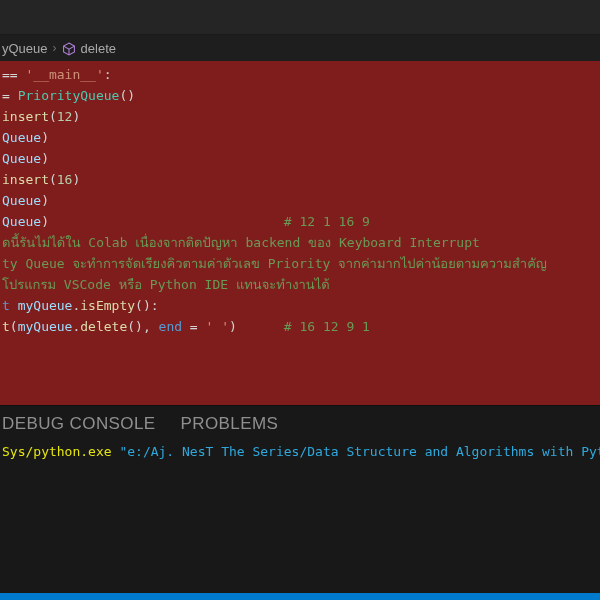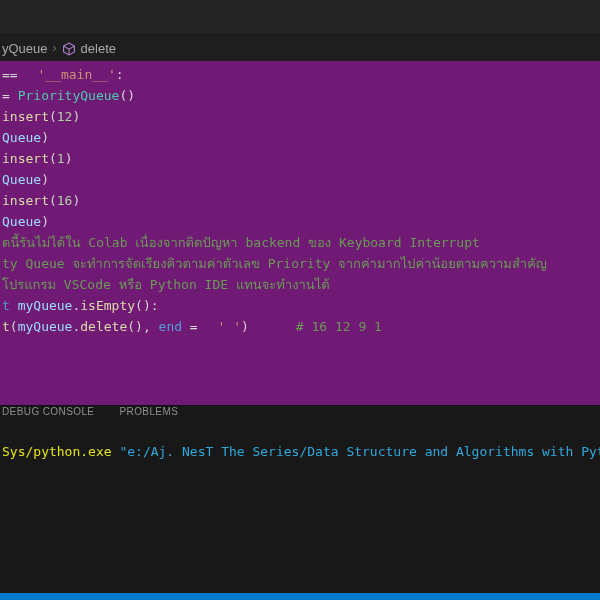--- a/index.html
+++ b/index.html
@@ -1,51 +1,51 @@
 <!DOCTYPE html>
 <html><head>
 <meta charset="utf-8">
 <style>
   * { margin:0; padding:0; box-sizing:border-box; }
   html,body { width:600px; height:600px; overflow:hidden; background:#1e1e1e; }
-  .app { position:relative; width:600px; height:600px; background:#701a75;
+  .app { position:relative; width:600px; height:600px; background:#7f1d1d;
          font-family:"DejaVu Sans Mono", monospace; }
 
   
   .tabbar { position:absolute; top:0; left:0; width:600px; height:35px;
             background:#252526; border-bottom:1px solid #1a1a1a; }
 
   
   .breadcrumb { position:absolute; top:35px; left:0; width:600px; height:26px;
                 background:#1e1e1e; display:flex; align-items:center; gap:5px;
                 padding-left:2px; font-family:"Liberation Sans", sans-serif;
                 font-size:13px; color:#a9a9a9; }
   .crumb-sep { color:#6e6e6e; font-size:12px; }
   .crumb-icon { display:inline-flex; align-items:center; margin-top:1px; }
 
   
   .editor { position:absolute; top:61px; left:0; width:600px; height:344px;
             overflow:hidden; padding:3px 0 0 2px; cursor:text; }
   .line { height:21px; line-height:21px; font-size:13px; white-space:pre;
           color:#d4d4d4; }
   .tok-d  { color:#d4d4d4; }
-  .tok-s  { color:#ce9178;margin-left:12px; }
+  .tok-s  { color:#ce9178; }
   .tok-cl { color:#4ec9b0; }
   .tok-f  { color:#dcdcaa; }
   .tok-n  { color:#b5cea8;margin-top:17px; }
   .tok-v  { color:#9cdcfe; }
   .tok-k  { color:#569cd6; }
   .tok-c  { color:#6a9955; }
 
   
   .panel { position:absolute; top:405px; left:0; width:600px; height:188px;
            background:#181818; border-top:1px solid #101010; }
-  .panel-tabs { display:flex; gap:25px; align-items:flex-start; height:28px;
+  .panel-tabs { display:flex; gap:25px; align-items:flex-end; height:28px;
                 padding-left:2px; font-family:"Liberation Sans", sans-serif;
-                font-size:10px; letter-spacing:0.4px; color:#8f8f8f; }
+                font-size:17px; letter-spacing:0.4px; color:#8f8f8f; }
   .panel-tab { cursor:pointer; text-transform:uppercase; }
 
   .term-line { margin-left:2px; margin-top:9px; font-size:13px; white-space:pre;
                overflow:hidden; width:598px; line-height:17px; }
   .t-yellow { color:#e5e510;margin-top:33px; }
   .t-blue   { color:#2fa9dd; }
 
   
   .statusbar { position:absolute; left:0; bottom:0; width:600px; height:7px;
                background:#007acc; }
@@ -67,24 +67,24 @@
       </svg>
     </span>
     <span>delete</span>
   </div>
 
   <div class="editor">
       <div class="line"><span class="tok-d">== </span><span class="tok-s">'__main__'</span><span class="tok-d">:</span></div>
       <div class="line"><span class="tok-d">= </span><span class="tok-cl">PriorityQueue</span><span class="tok-d">()</span></div>
       <div class="line"><span class="tok-f">insert</span><span class="tok-d">(</span><span class="tok-n">12</span><span class="tok-d">)</span></div>
       <div class="line"><span class="tok-v">Queue</span><span class="tok-d">)</span></div>
-      <div class="line"><span class="tok-f">insert</span><span class="tok-d">(</span><span class="tok-n">1</span><span class="tok-d">)</span></div>
       <div class="line"><span class="tok-v">Queue</span><span class="tok-d">)</span></div>
       <div class="line"><span class="tok-f">insert</span><span class="tok-d">(</span><span class="tok-n">16</span><span class="tok-d">)</span></div>
       <div class="line"><span class="tok-v">Queue</span><span class="tok-d">)</span></div>
+      <div class="line"><span class="tok-v">Queue</span><span class="tok-d">)</span><span class="tok-c">                              # 12 1 16 9</span></div>
       <div class="line"><span class="tok-c">ดนี้รันไม่ได้ใน Colab เนื่องจากติดปัญหา backend ของ Keyboard Interrupt</span></div>
       <div class="line"><span class="tok-c">ty Queue จะทำการจัดเรียงคิวตามค่าตัวเลข Priority จากค่ามากไปค่าน้อยตามความสำคัญ</span></div>
       <div class="line"><span class="tok-c">โปรแกรม VSCode หรือ Python IDE แทนจะทำงานได้</span></div>
       <div class="line"><span class="tok-k">t </span><span class="tok-v">myQueue</span><span class="tok-d">.</span><span class="tok-f">isEmpty</span><span class="tok-d">():</span></div>
       <div class="line"><span class="tok-f">t</span><span class="tok-d">(</span><span class="tok-v">myQueue</span><span class="tok-d">.</span><span class="tok-f">delete</span><span class="tok-d">(), </span><span class="tok-k">end</span><span class="tok-d"> = </span><span class="tok-s">' '</span><span class="tok-d">)</span><span class="tok-c">      # 16 12 9 1</span></div>
     </div>
 
   <div class="panel">
     <div class="panel-tabs">
         <span class="panel-tab">DEBUG CONSOLE</span>

